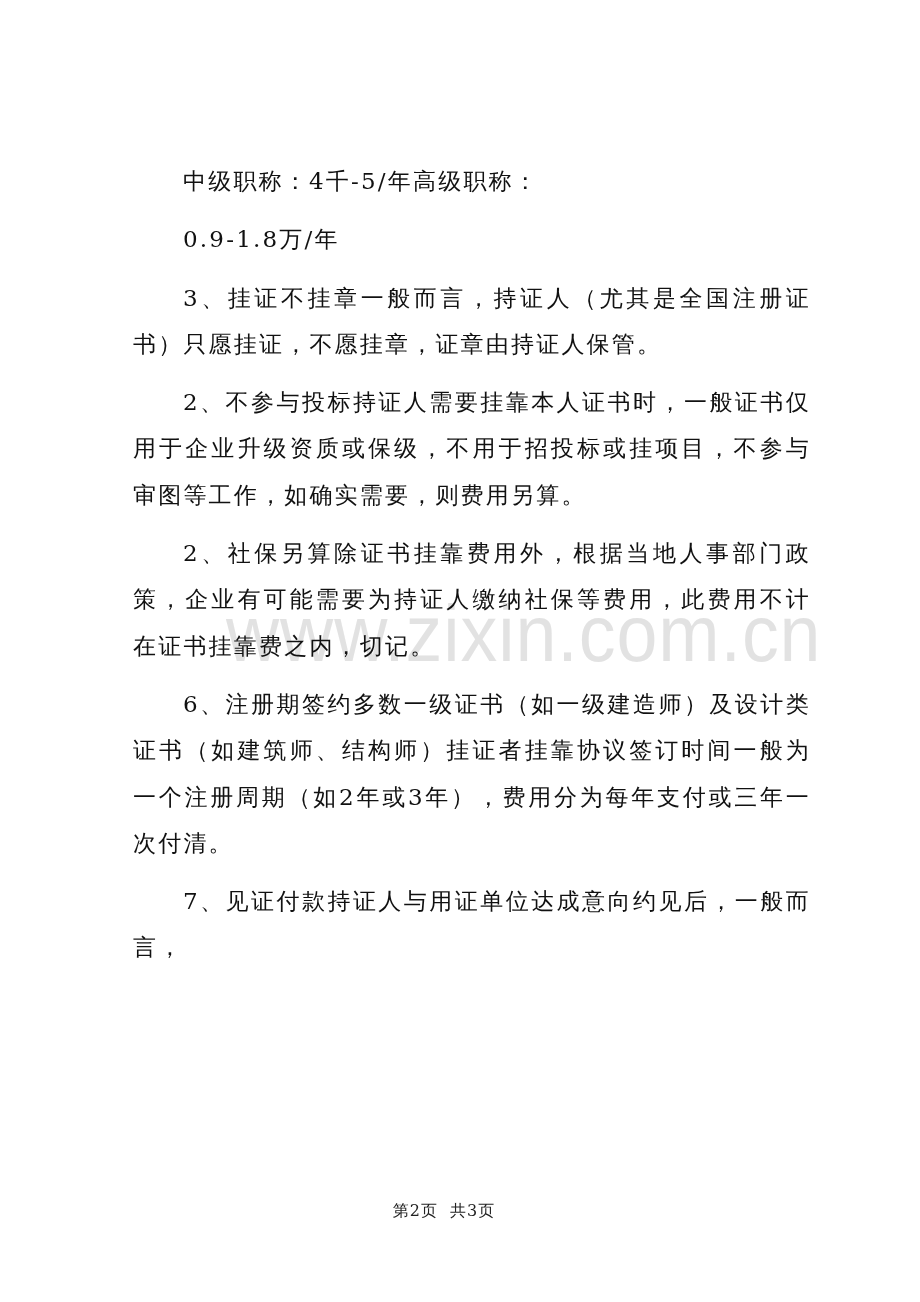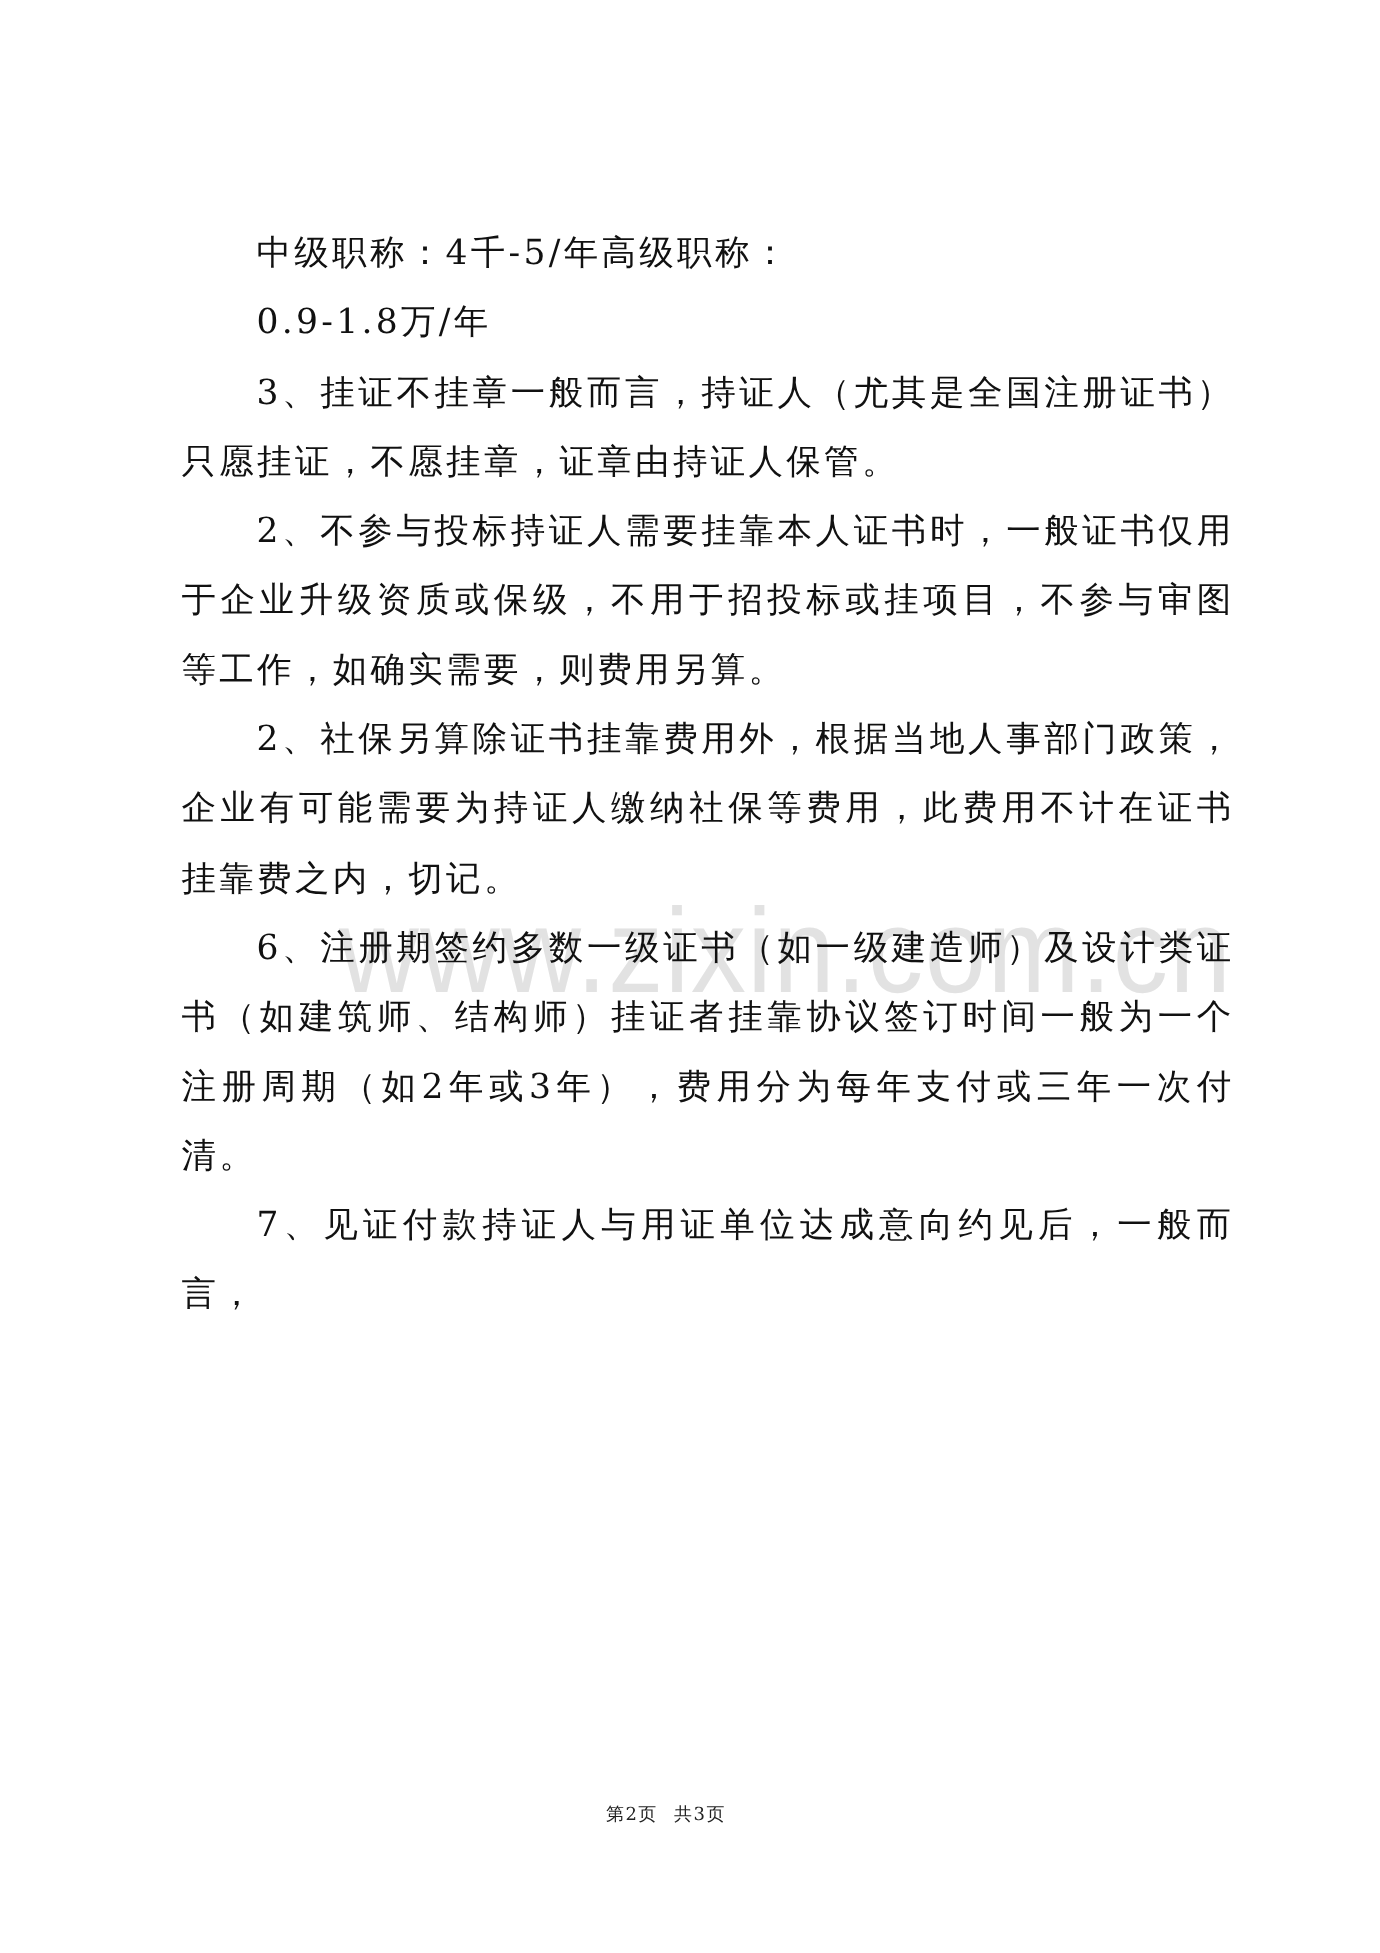--- a/index.html
+++ b/index.html
@@ -22,21 +22,21 @@
       height: 1302px;
       background: #ffffff;
     }
     .content {
       position: absolute;
       left: 121px;
       top: 146px;
       width: 702px;
     }
     .para {
-      margin: 0;
+      margin: 12px;
       font-size: 23px;
       line-height: 46.3px;
       letter-spacing: 2.2px;
       text-align: justify;
       text-align-last: left;
       word-break: break-all;
     }
     .para.indent {
       text-indent: 50px;
     }
@@ -55,21 +55,21 @@
       transform: scaleX(0.92);
       transform-origin: left top;
     }
     .content { z-index: 1; }
     .footer {
       position: absolute;
       left: 0;
       width: 888px;
       top: 1201px;
       text-align: center;
-      font-size: 12px;
+      font-size: 16px;
       color: #222222;
       letter-spacing: 1px;
     }
     .footer span { margin: 0 3px; }
   </style>
 </head>
 <body>
 
 <div class="page">
 

